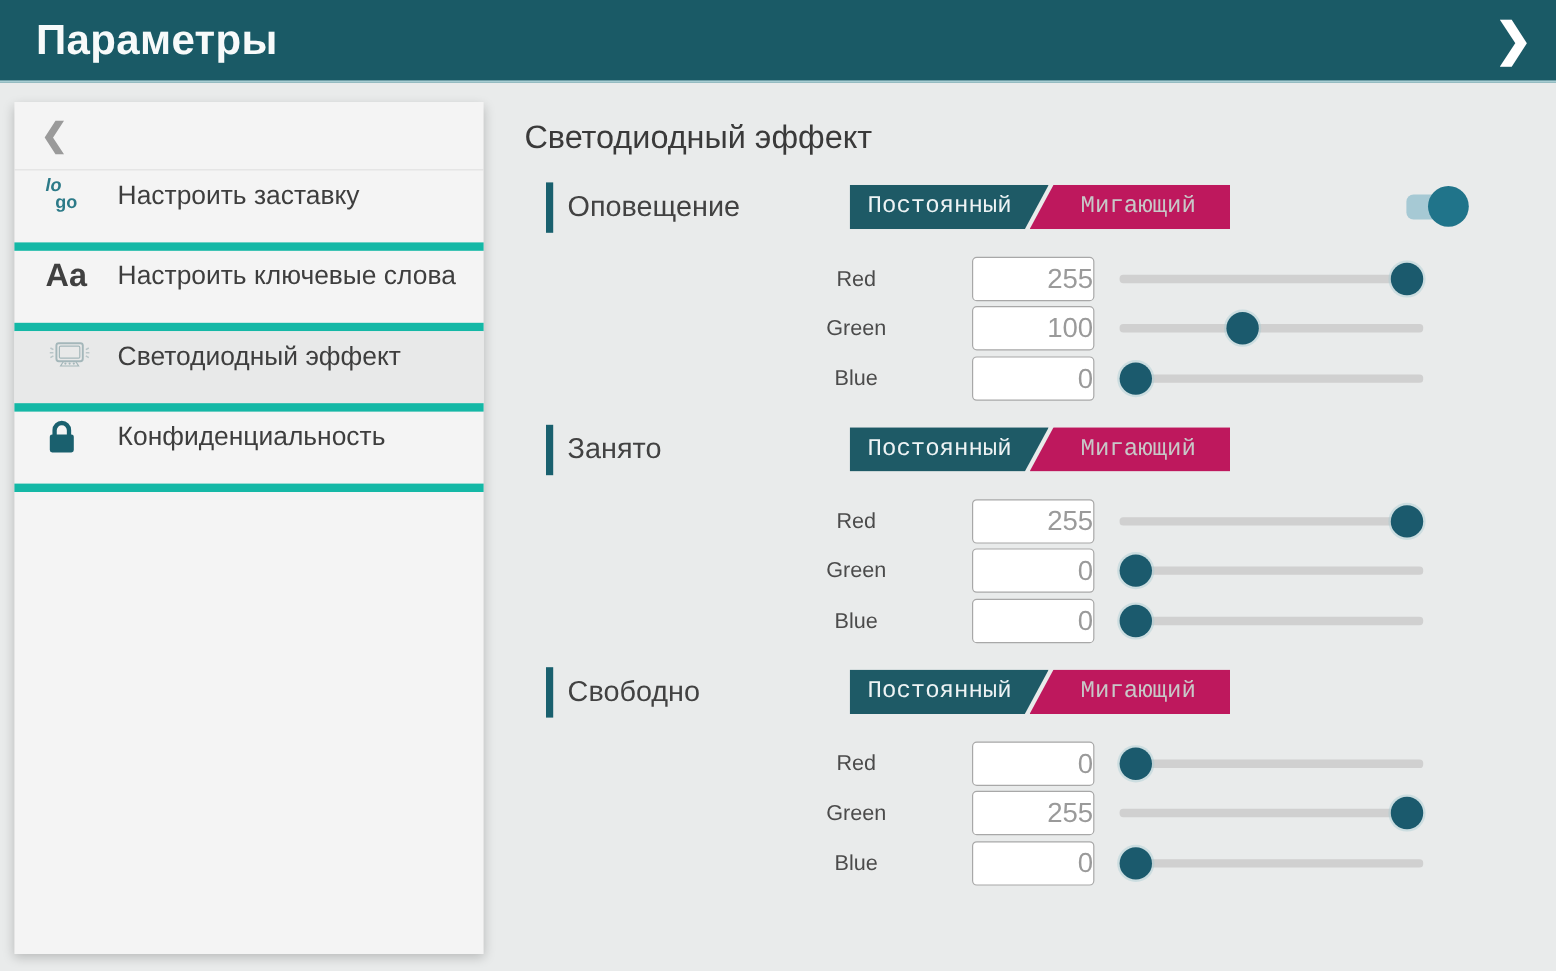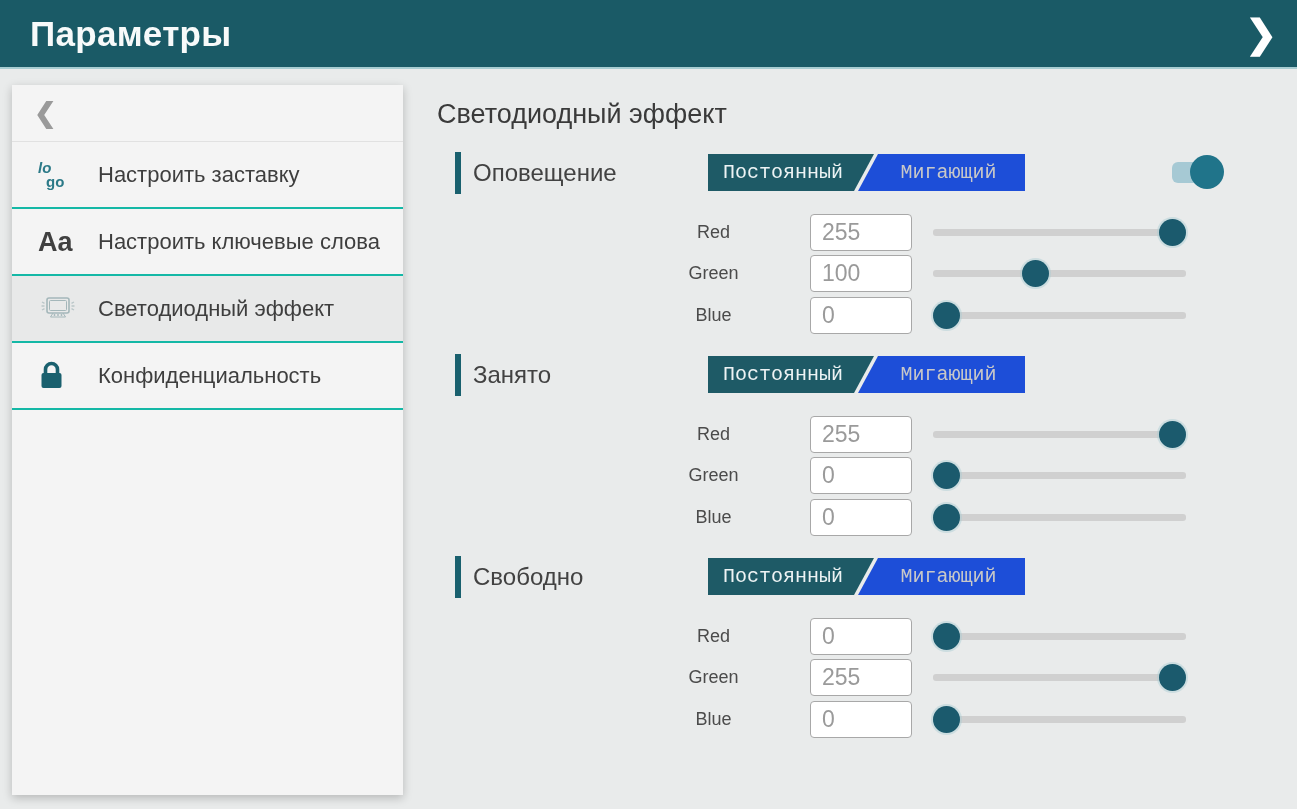--- a/index.html
+++ b/index.html
@@ -26,22 +26,22 @@
   .sidebar {
     position:absolute; left:12px; top:85px; width:391px; height:710px;
     background:#f4f4f4; box-shadow:0 3px 9px rgba(0,0,0,.22);
   }
   .back-row {
     height:57px; display:flex; align-items:center; padding-left:22px;
     border-bottom:1px solid #e1e1e1; cursor:pointer;
   }
   .back-chevron { color:#9a9a9a; font-size:27px; font-weight:bold; }
   .nav-item {
-    display:flex; align-items:center; min-height:67px;
-    padding:6px 16px 6px 26px; border-bottom:2px solid #14b8a6; cursor:pointer;
+    display:flex; align-items:flex-start; min-height:67px;
+    padding:6px 16px 6px 26px; border-bottom:7px solid #14b8a6; cursor:pointer;
   }
   .nav-item.selected { background:#e8e9e9; }
   .nav-icon { flex:0 0 60px; display:flex; align-items:center; }
   .nav-label { font-size:22px; color:#3e3e3e; line-height:29px; }
 
   .logo-ic { display:flex; flex-direction:column; color:#2c7a88; font-size:15px; font-weight:bold; line-height:14px; }
   .logo-ic .l2 { margin-left:8px; font-style:normal; }
   .aa-ic { font-size:27px; font-weight:bold; color:#404040; line-height:28px; }
 
   
@@ -53,35 +53,35 @@
   .sec-title { position:absolute; left:36px; top:0; line-height:38px; font-size:24px; color:#424242; }
 
   .segmented { position:absolute; left:271px; top:0; width:317px; height:37px; display:flex;font-family:Liberation Mono, monospace; }
   .seg { line-height:37px; text-align:center; font-size:20px; cursor:pointer; }
   .seg-on {
     flex:0 0 166px; background:#1e5a66; color:#edf3f4;
     clip-path:polygon(0 0, 100% 0, calc(100% - 20px) 100%, 0 100%);
     padding-right:16px;
   }
   .seg-off {
-    flex:1; margin-left:-16px; background:#1d4ed8; color:#c8c8c8;
+    flex:1; margin-left:-16px; background:#be185d; color:#c8c8c8;
     clip-path:polygon(20px 0, 100% 0, 100% 100%, 0 100%);
     padding-left:14px;
   }
 
   .toggle { position:absolute; left:735px; top:1px; width:52px; height:34px; cursor:pointer; }
   .toggle-track { position:absolute; left:0; top:7px; width:42px; height:21px; border-radius:6px; background:#a6c9d4; }
   .toggle-thumb { position:absolute; right:0; top:0; width:34px; height:34px; border-radius:50%; background:#20748a; }
 
   .chan-row { position:absolute; left:0; height:37px; width:810px; }
   .chan-label { position:absolute; left:200px; width:153px; text-align:center; line-height:37px; font-size:18px; color:#4b4b4b; }
   .chan-input {
     position:absolute; left:373px; top:0; width:102px; height:37px;
     border:1px solid #a8a8a8; border-radius:4px; background:#ffffff;
-    color:#9a9a9a; font-size:23px; padding-left:11px; font-family:inherit; outline:none;
+    color:#9a9a9a; font-size:23px; padding-left:11px; font-family:inherit; outline:none;text-align:right;
   }
   .slider { position:absolute; left:496px; top:0; width:253px; height:37px; cursor:pointer; }
   .slider-track { position:absolute; left:0; top:15px; width:100%; height:7px; border-radius:3px; background:#d0d0d0; }
   .slider-thumb {
     position:absolute; top:5px; width:27px; height:27px; border-radius:50%;
     background:#1b5a6d; box-shadow:0 0 0 2px rgba(168,205,210,.45); cursor:grab;
   }
 </style>
 </head>
 <body>

